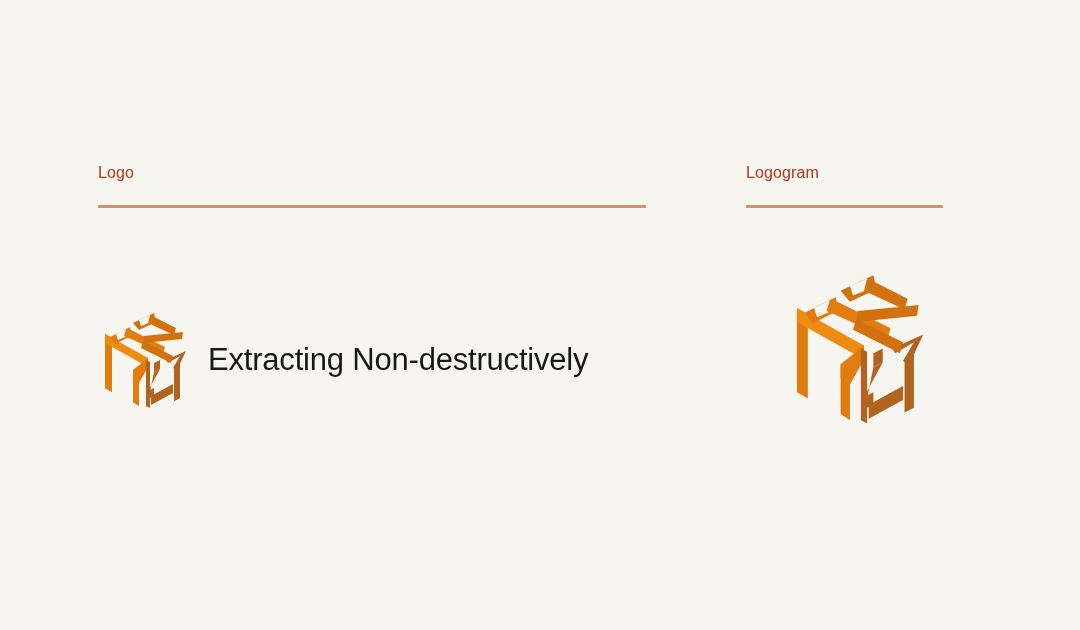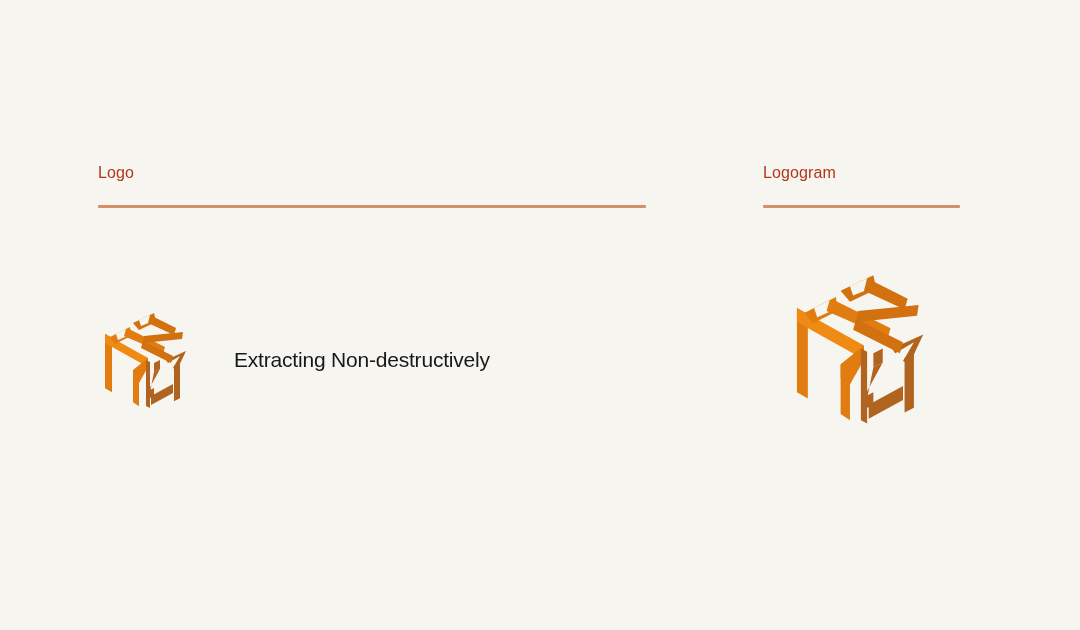--- a/index.html
+++ b/index.html
@@ -23,21 +23,21 @@
   
   .section {
     position: absolute;
   }
   .section-logo {
     left: 98px;
     top: 160px;
     width: 548px;
   }
   .section-logogram {
-    left: 763px;
+    left: 746px;
     top: 160px;
     width: 197px;
   }
 
   .section-label {
     font-size: 16px;
     line-height: 26px;
     font-weight: 400;
     color: #b0381c;
     letter-spacing: 0.1px;
@@ -65,22 +65,22 @@
     height: 102px;
     flex: 0 0 auto;
   }
   .logo-mark svg,
   .logogram-mark svg {
     display: block;
     width: 100%;
     height: 100%;
   }
   .logo-wordmark {
-    margin-left: 36px;
-    font-size: 21px;
+    margin-left: 10px;
+    font-size: 31px;
     line-height: 39px;
     color: #17181a;
     letter-spacing: -0.2px;
     white-space: nowrap;
   }
   .logo-wordmark .wm-line {
     display: block;
   }
 
   

